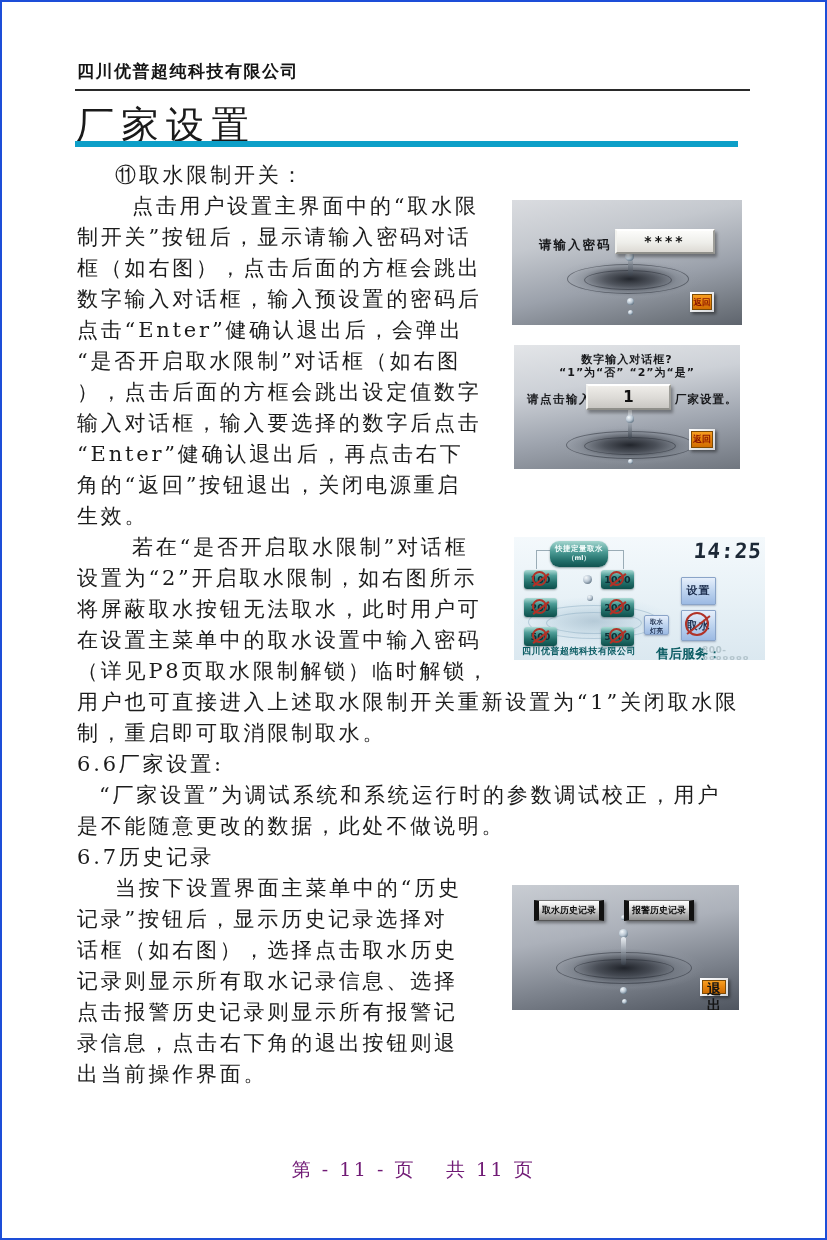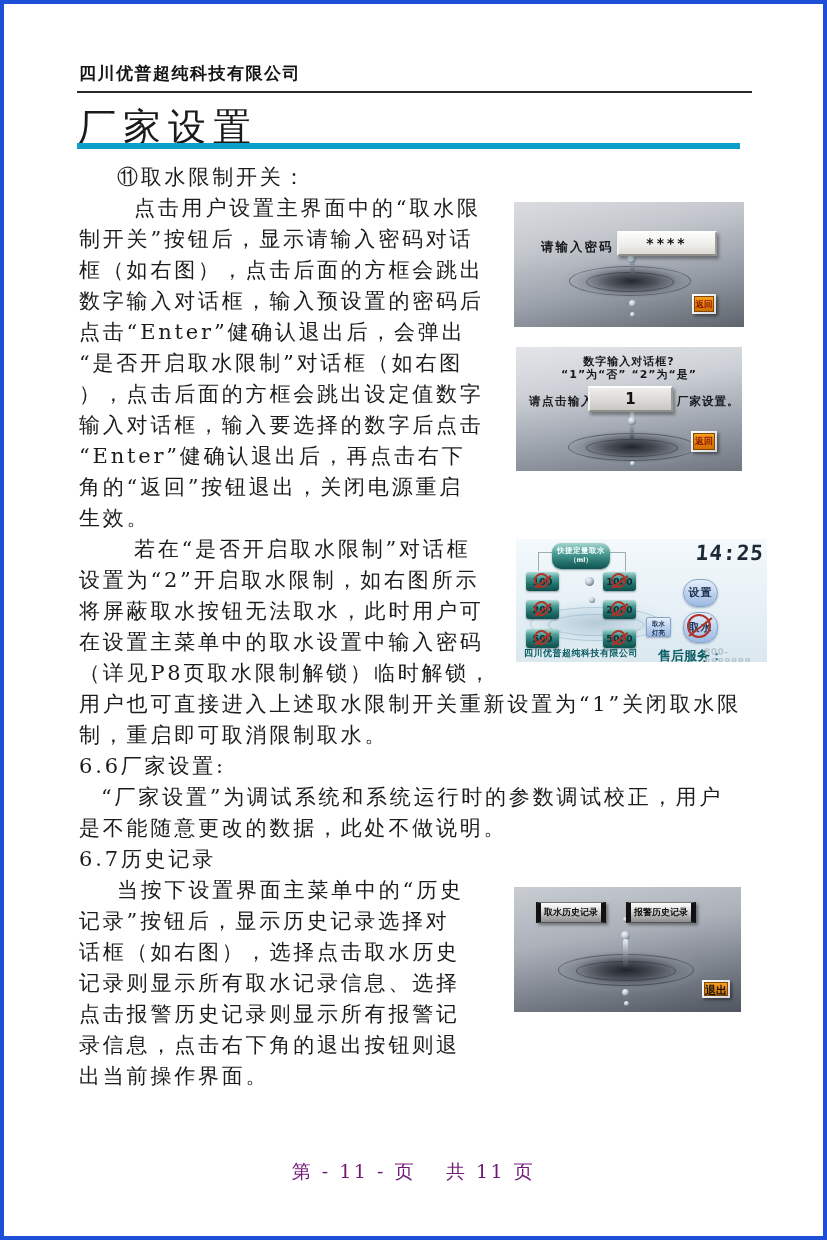--- a/index.html
+++ b/index.html
@@ -1,21 +1,21 @@
 <!DOCTYPE html>
 <html><head>
 <meta charset="utf-8">
 <style>
   * { margin:0; padding:0; box-sizing:border-box; }
   html,body { background:#ffffff; }
   body { font-family:"DejaVu Serif","Liberation Serif",serif; }
 
   .page {
     position:relative; width:827px; height:1240px; margin:0 auto;
-    background:#ffffff; border:4px solid #1d4ed8; overflow:hidden;
+    background:#ffffff; border:2px solid #1d4ed8; overflow:hidden;
   }
 
   
   .hdr-company {
     position:absolute; left:75px; top:58px;
     font-family:"DejaVu Sans","Liberation Sans",sans-serif;
     font-weight:bold; font-size:17px; letter-spacing:1.5px; color:#141414;
   }
   .hdr-rule { position:absolute; left:73px; top:87px; width:675px; height:2px; background:#2a2a2a; }
   .title {
@@ -117,21 +117,21 @@
     box-shadow:0 1px 2px rgba(0,30,30,.4); }
   .no-sign { position:absolute; left:50%; top:50%; width:15px; height:15px;
     margin:-9px 0 0 -9px; border:2px solid #b13227; border-radius:50%; }
   .no-sign::after { content:""; position:absolute; left:-3px; top:6px; width:20px; height:2px;
     background:#b13227; transform:rotate(-38deg); }
   .no-sign.big { width:24px; height:24px; margin:-14px 0 0 -14px; }
   .no-sign.big::after { left:-3px; top:10px; width:29px; }
   .clock { position:absolute; left:166px; top:2px; width:82px; text-align:right;
     font-family:"DejaVu Sans Mono","Liberation Mono",monospace; font-weight:bold;
     font-size:21px; letter-spacing:1px; color:#1c2836; transform:skewX(-4deg); }
-  .blue-btn { position:absolute; border-radius:14px; text-align:center;
+  .blue-btn { position:absolute; border-radius:1px; text-align:center;
     background:linear-gradient(180deg,#e6effb 0%,#bed4ef 50%,#9cbae3 100%);
     border:1px solid #8aa4c8; box-shadow:0 1px 2px rgba(20,40,80,.3);
     font-family:"DejaVu Sans","Liberation Sans",sans-serif; font-weight:bold; color:#1e3050; }
   .set-btn  { left:167px; top:40px; width:35px; height:28px; line-height:26px; font-size:11px; letter-spacing:1px; }
   .disp-btn { left:167px; top:73px; width:35px; height:31px; line-height:29px; font-size:11px; letter-spacing:1px; }
   .light-btn { left:130px; top:78px; width:25px; height:20px; font-size:6.5px; line-height:1.35;
     padding-top:2px; border-radius:2px; letter-spacing:0; }
   .s3-company { position:absolute; left:8px; top:108px; font-family:"DejaVu Sans","Liberation Sans",sans-serif;
     font-weight:bold; font-size:9px; letter-spacing:.5px; color:#0b5c63; }
   .s3-service { position:absolute; left:142px; top:108px; font-family:"DejaVu Sans","Liberation Sans",sans-serif;
@@ -143,21 +143,21 @@
   .metal-btn { position:absolute; width:70px; height:21px; text-align:center; line-height:19px;
     background:linear-gradient(180deg,#fdfdfd 0%,#e2e2e2 35%,#ababab 75%,#8d8d8d 100%);
     border-left:5px solid #111; border-right:5px solid #111;
     border-top:1px solid #777; border-bottom:1px solid #555;
     box-shadow:2px 2px 3px rgba(0,0,0,.4);
     font-family:"DejaVu Sans","Liberation Sans",sans-serif; font-weight:bold;
     font-size:9px; color:#0c0c0c; }
   .s4-b1 { left:22px; top:15px; }
   .s4-b2 { left:112px; top:15px; }
   .s4-exit { left:188px; top:93px; }
-  .s4-exit .obtn { width:24px; height:14px; line-height:16px; font-size:11px; color:#141414; }
+  .s4-exit .obtn { width:24px; height:14px; line-height:16px; font-size:14px; color:#141414; }
 
   
   .footer { position:absolute; left:0; right:0; top:1155px; text-align:center;
     font-size:19px; letter-spacing:2.5px; color:#701a75; }
 </style>
 </head>
 <body>
 
 <div class="page">
 

